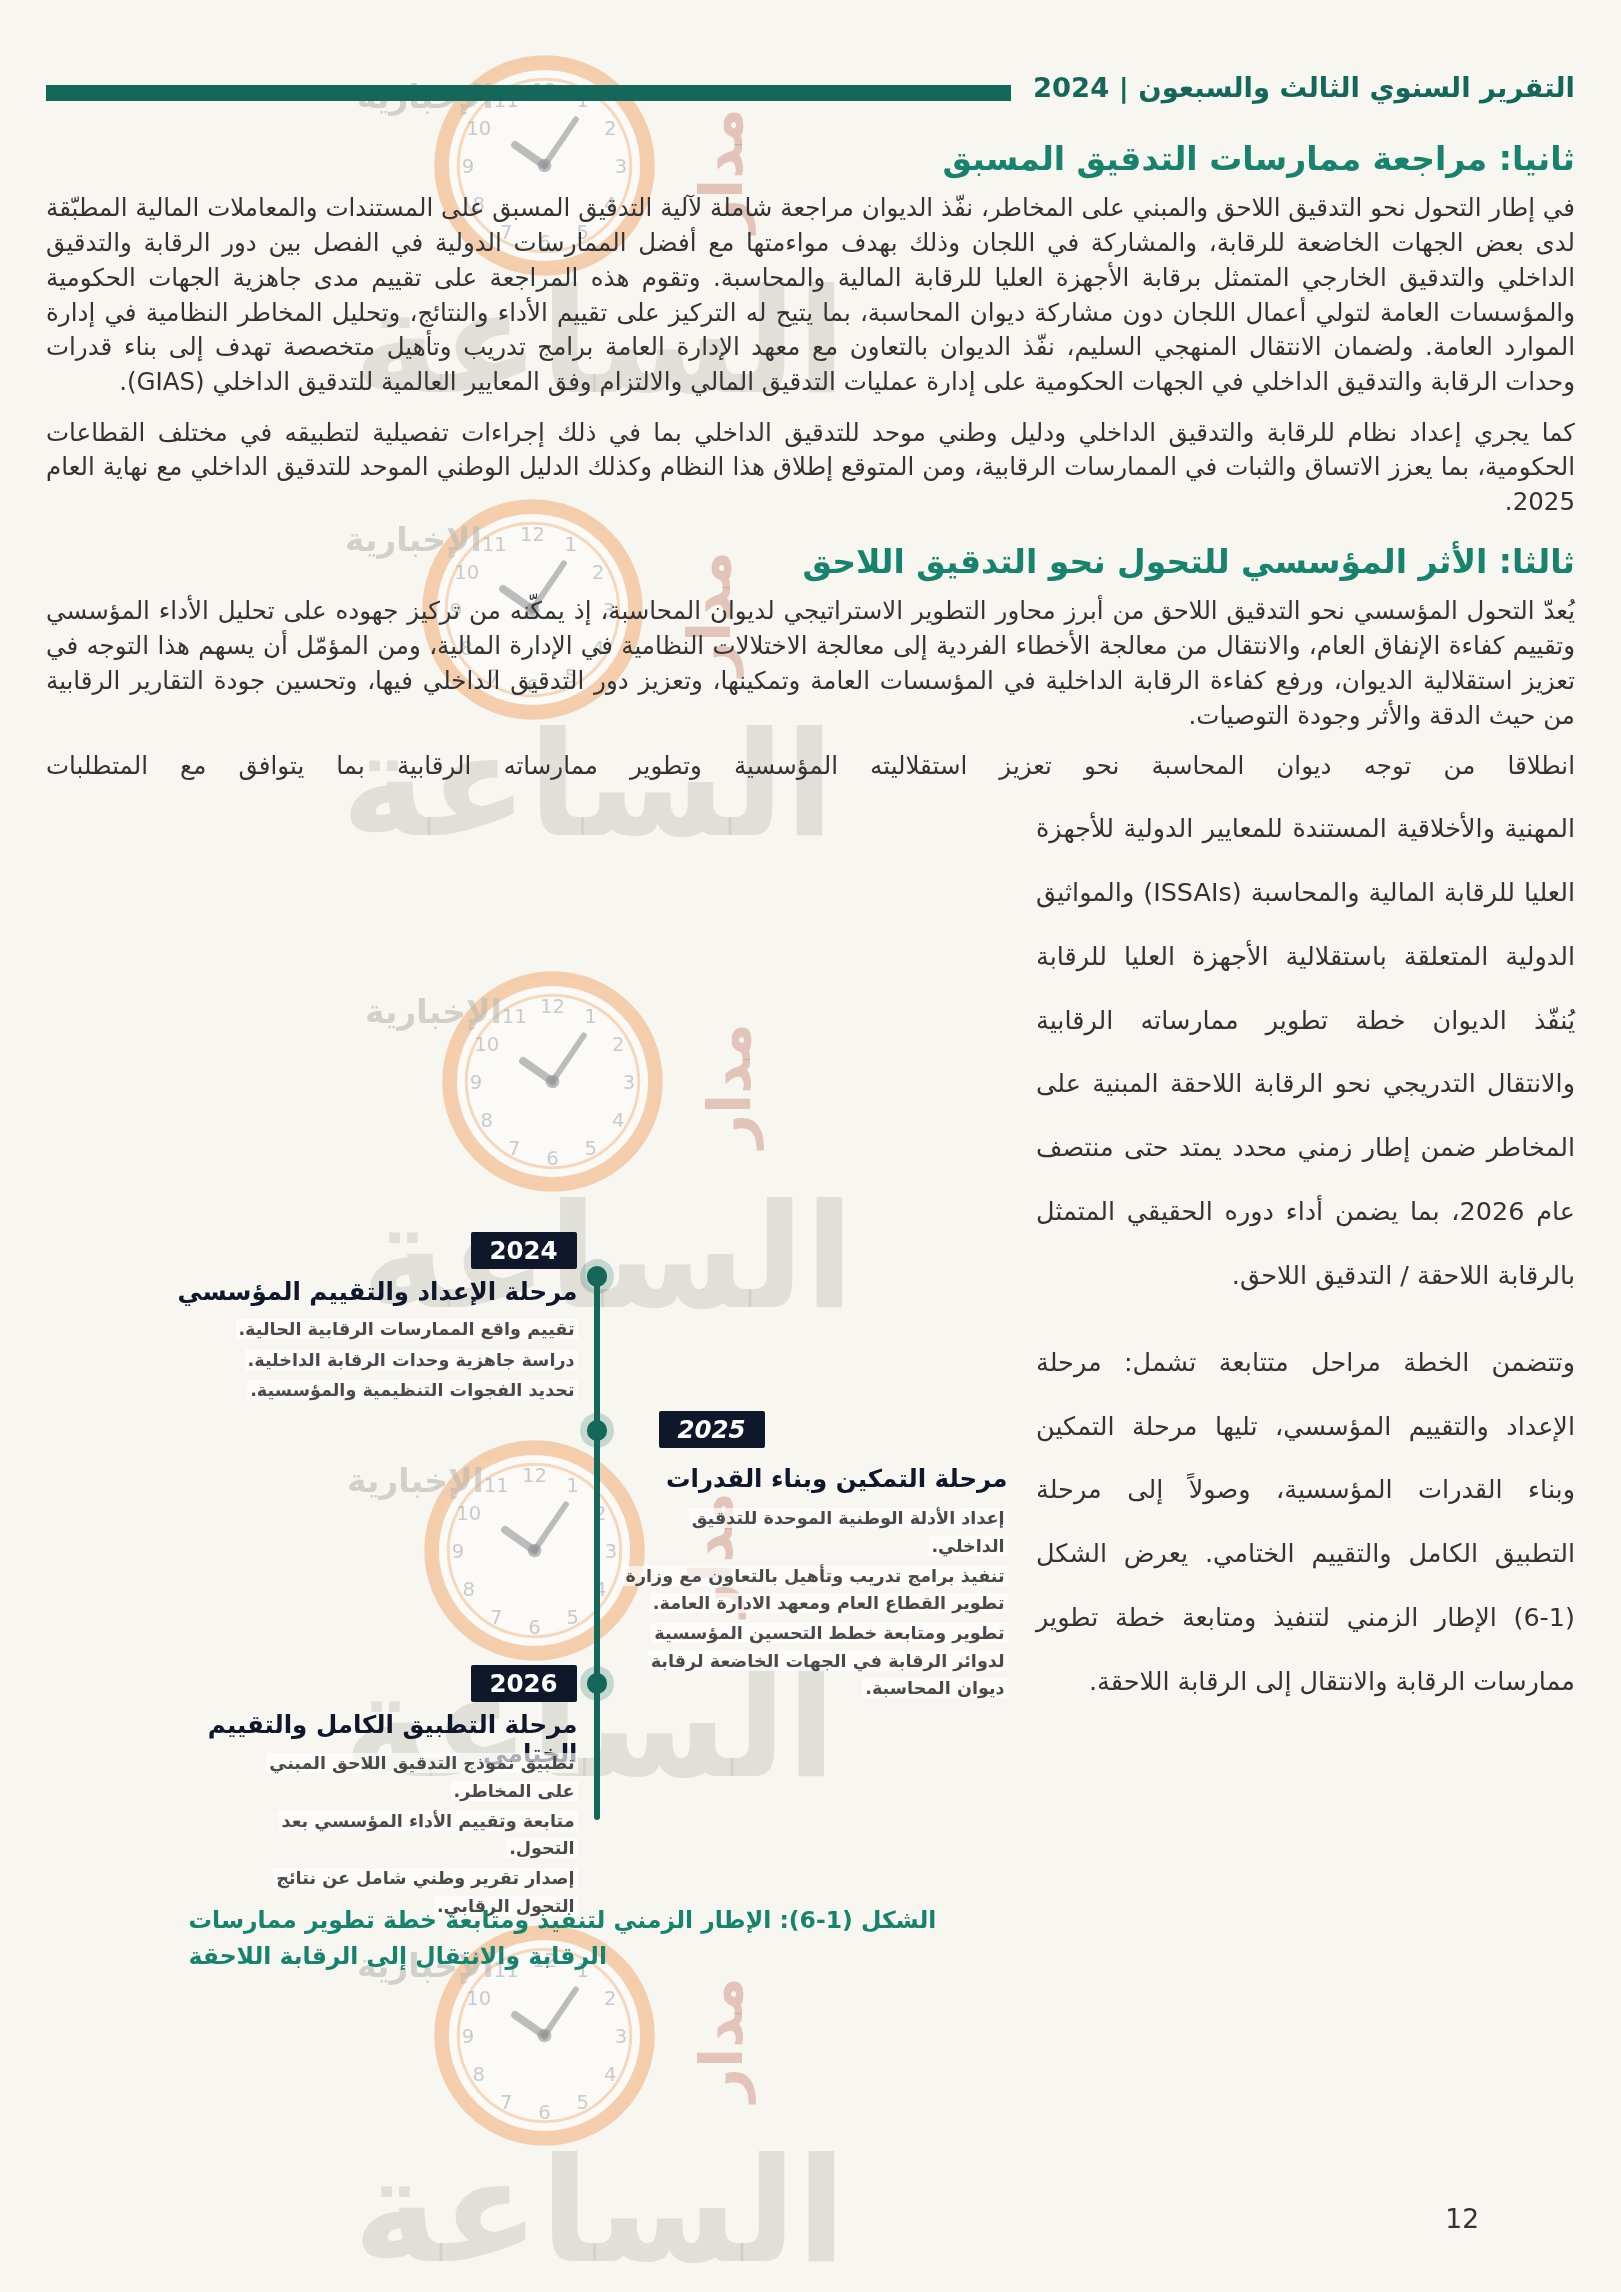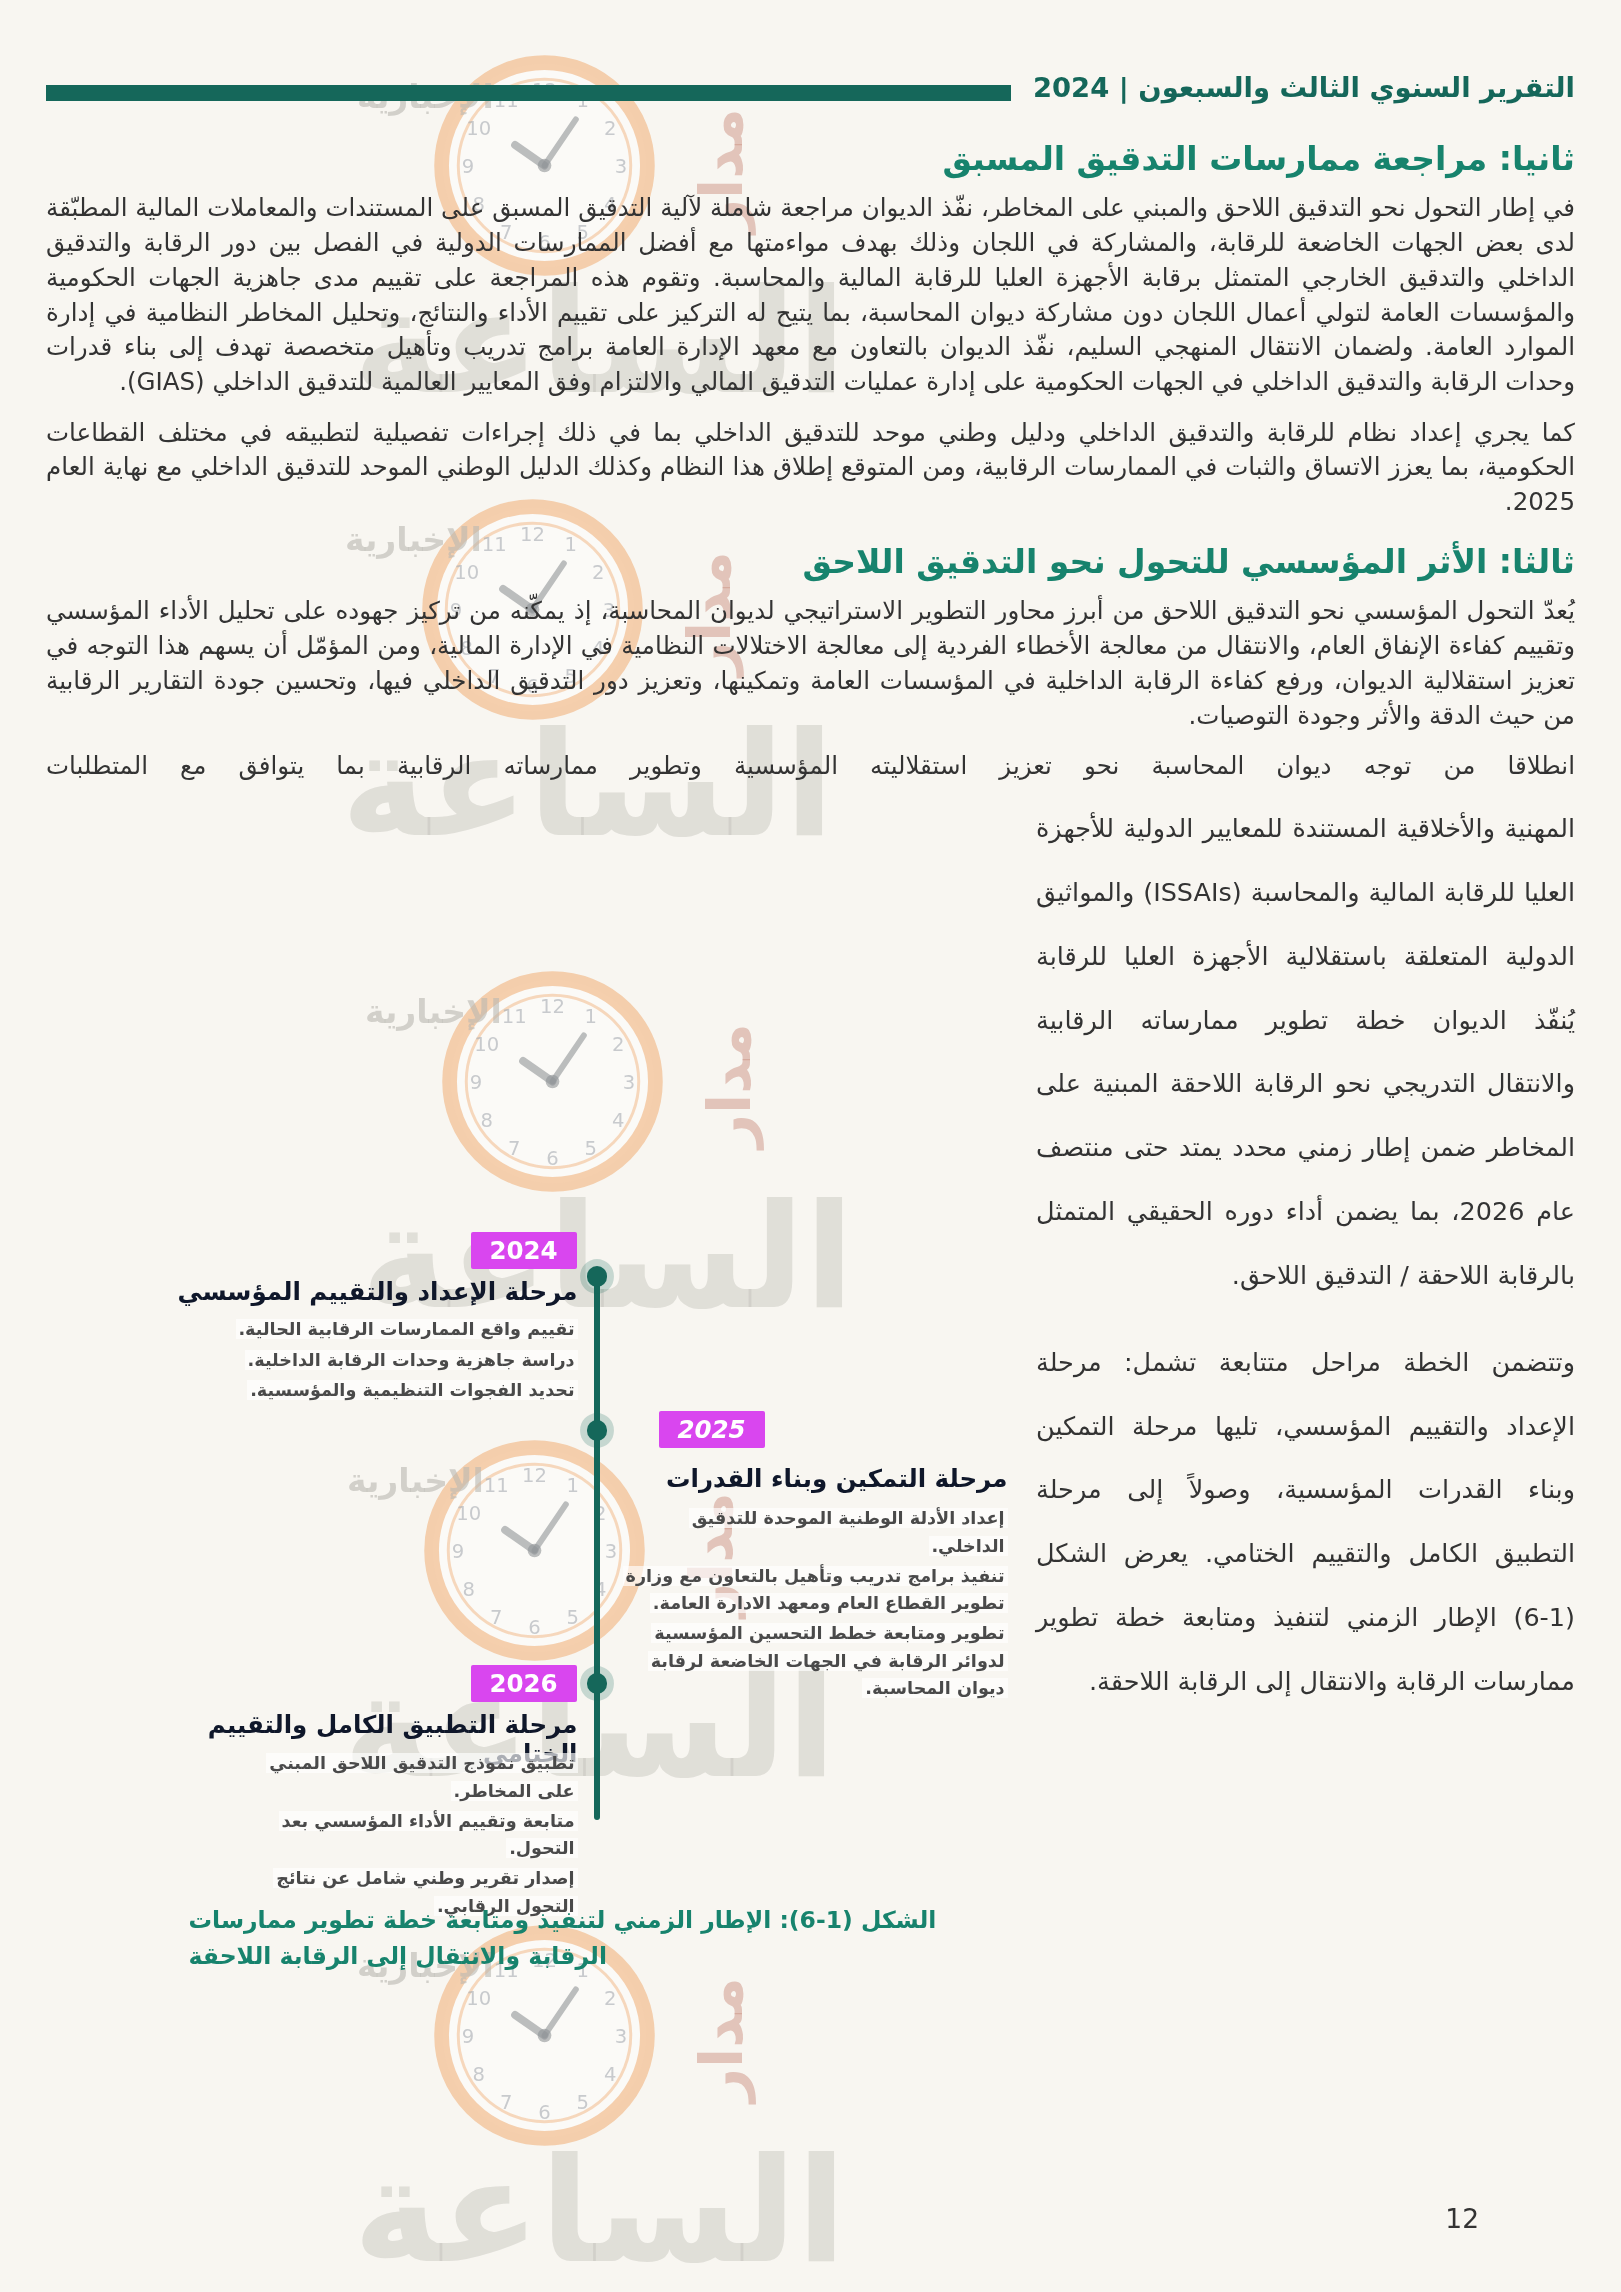--- a/index.html
+++ b/index.html
@@ -98,21 +98,21 @@
   .tl-dot {
     position: absolute; left: 437px;
     width: 20.6px; height: 20.6px; border-radius: 50%;
     background: #15675a;
     box-shadow: 0 0 0 6.9px rgba(21,103,90,.22);
   }
   .d1 { top: 469px; } .d2 { top: 623px; } .d3 { top: 876px; }
 
   .tl-badge {
     position: absolute; width: 106px; height: 37px;
-    background: #d946ef; color: #fff;
+    background: #0f172a; color: #fff;
     font-size: 24.5px; font-weight: bold;
     display: flex; align-items: center; justify-content: center;
     border-radius: 2px;
   }
   .b1 { left: 321px; top: 435px; }
   .b2 { left: 509px; top: 614px; font-style: italic; }
   .b3 { left: 321px; top: 868px; }
 
   .tl-title {
     position: absolute; font-size: 24.5px; font-weight: bold;

